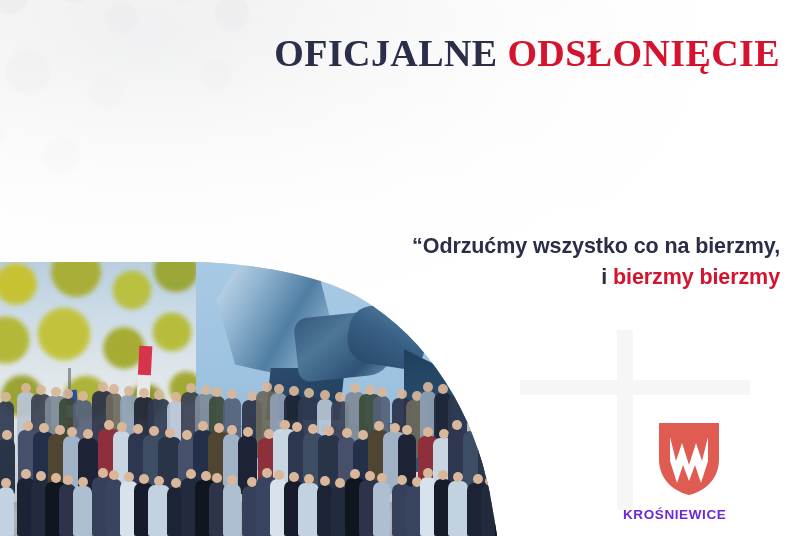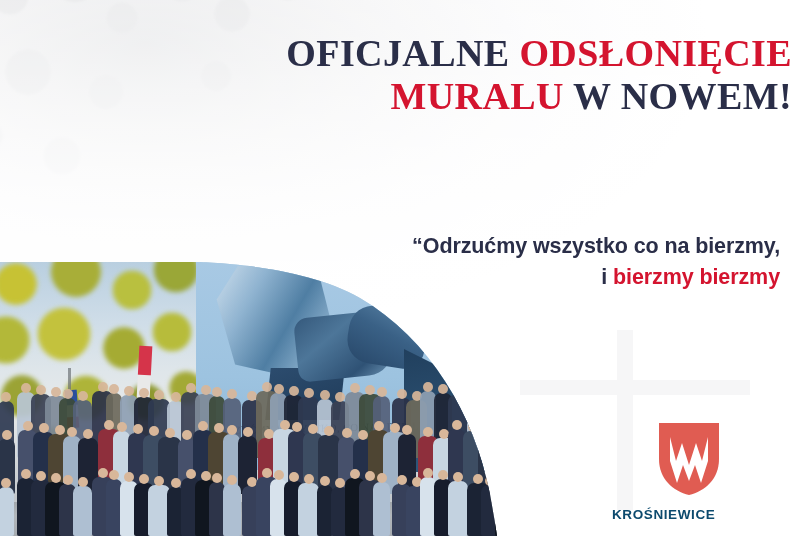--- a/index.html
+++ b/index.html
@@ -58,21 +58,21 @@
     opacity: .045;
     background:
       linear-gradient(90deg, transparent 0 42%, #4a4f63 42% 49%, transparent 49% 100%),
       linear-gradient(180deg, transparent 0 28%, #4a4f63 28% 36%, transparent 36% 100%);
     filter: blur(.5px);
   }
 
   
   .headline {
     position: absolute;
-    right: 12px;
+    right: 24px;
     top: 32px;
     width: 560px;
     text-align: right;
     font-family: "Liberation Serif", "DejaVu Serif", serif;
     font-weight: 700;
     font-size: 38px;
     line-height: 1.12;
     letter-spacing: .4px;
     color: #2a2e48;
   }
@@ -260,23 +260,24 @@
     width: 64px;
     height: 76px;
     margin: 0 auto 10px;
     display: block;
   }
   .logo-name {
     font-family: "Liberation Sans", sans-serif;
     font-weight: 700;
     font-size: 13.5px;
     letter-spacing: .6px;
-    color: #0c4a6e;
+    color: #6d28d9;
     text-align: left;
     padding-left: 8px;
+    margin-left: 11px;
   }
   .logo-tag {
     font-family: "Liberation Serif", serif;
     font-style: italic;
     font-size: 14px;
     color: #4a4a4a;
     text-align: right;
     padding-right: 10px;
     margin-top: 1px;
   }
@@ -288,23 +289,20 @@
 
   <div class="bg-base"></div>
   <div class="bg-foliage"></div>
   <div class="bg-wash"></div>
   <div class="bg-watermark"></div>
 
   <div class="headline">
     <span>
       <span>OFICJALNE </span><span class="red">ODSŁONIĘCIE</span>
     </span><br>
-    <span>
-      <span class="red">MURALU </span><span>W NOWEM!</span>
-    </span>
   </div>
 
   <div class="quote">
     <span>“Odrzućmy wszystko co na bierzmy,</span><br>
     <span>i </span><span class="red">bierzmy bierzmy</span><br>
   </div>
 
   <div class="photo">
     <div class="ph-sky"></div>
     <div class="ph-trees"></div>

